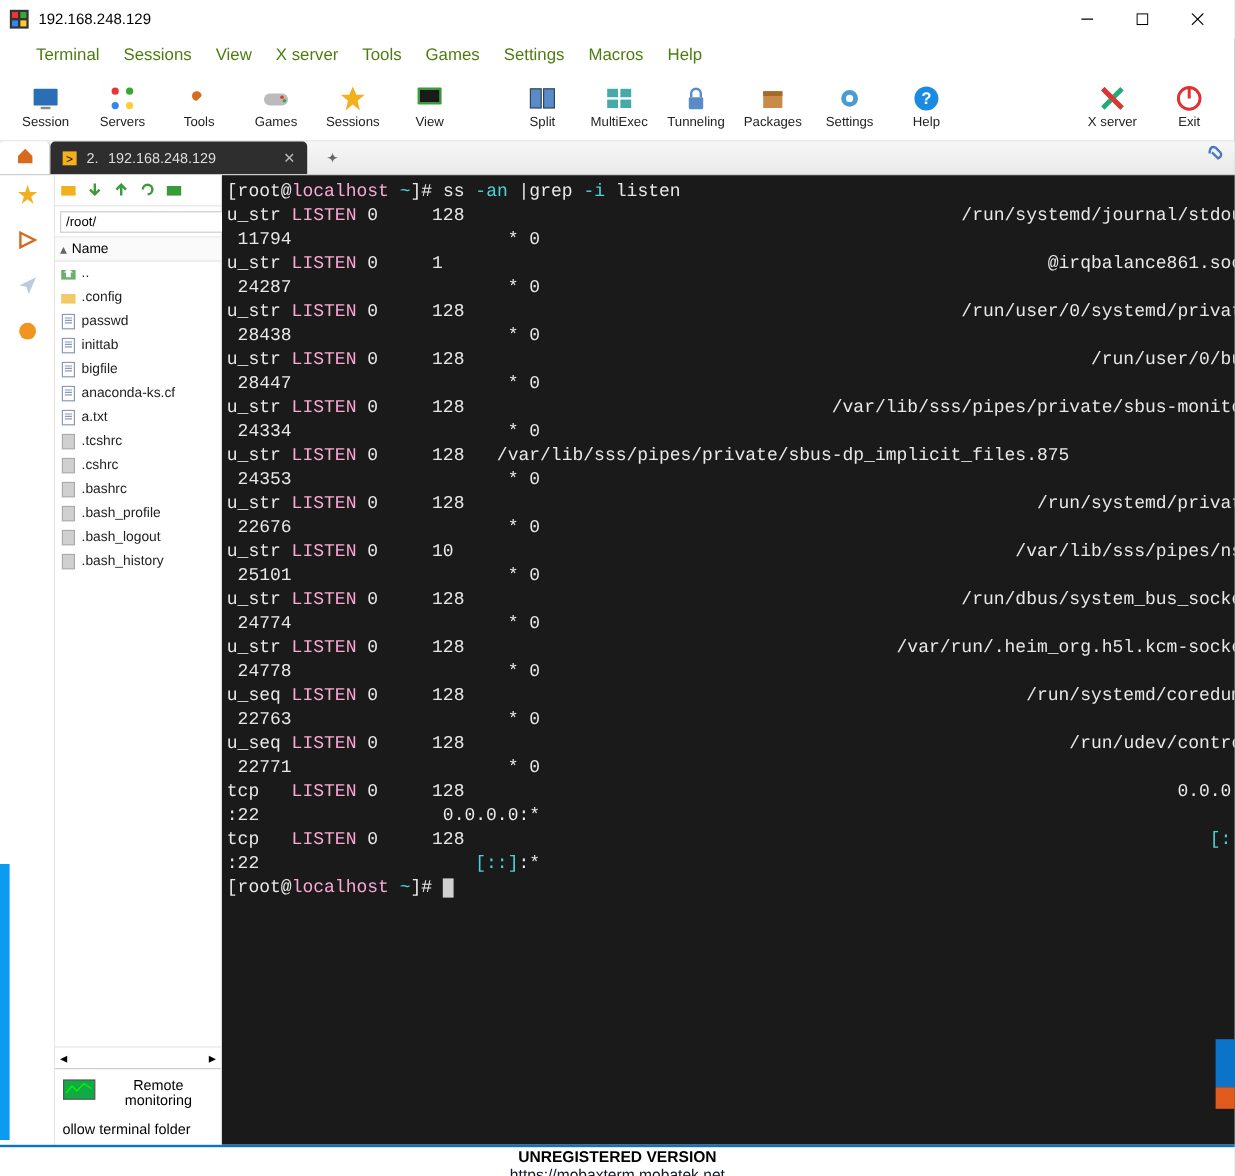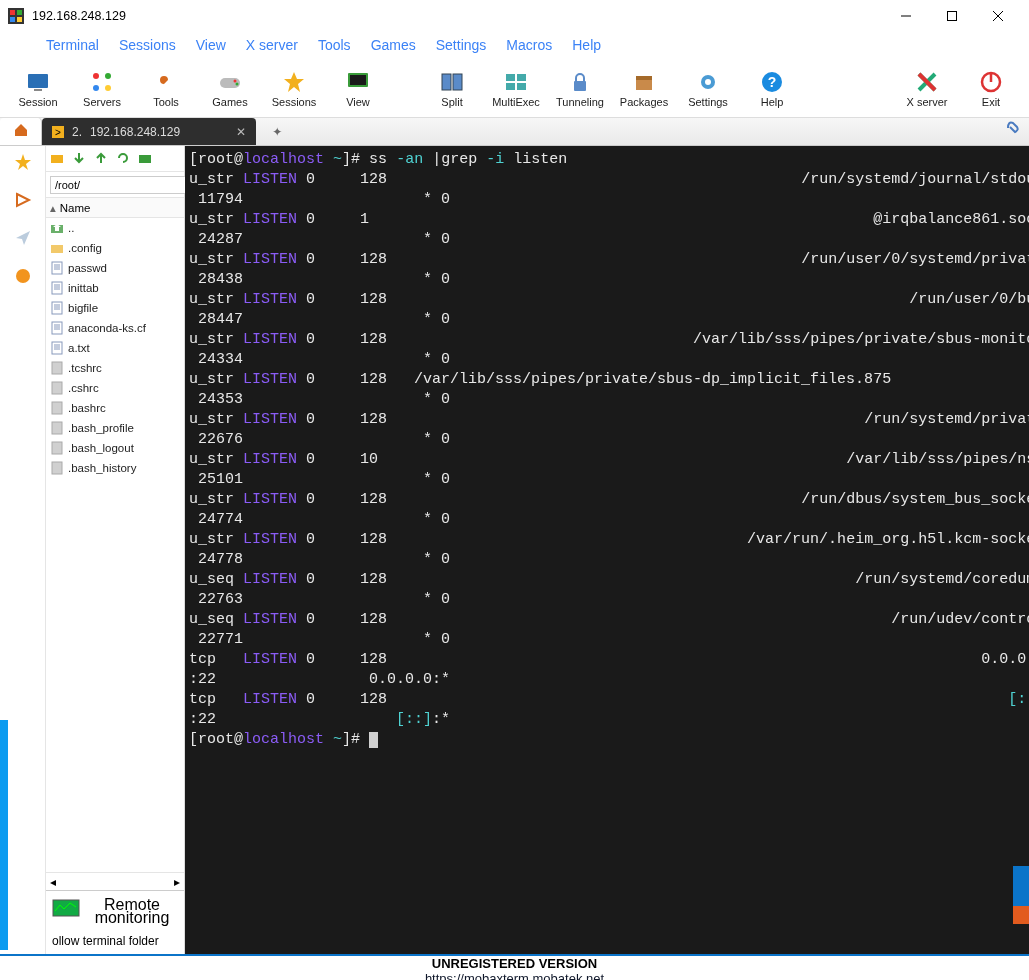--- a/index.html
+++ b/index.html
@@ -6,21 +6,21 @@
   body { font-family: "Segoe UI", Tahoma, Arial, sans-serif; font-size: 12px; background: #fff; width: 1029px; height: 980px; overflow: hidden; position: relative; }
 
   
   .titlebar { height: 32px; display: flex; align-items: center; padding: 0 8px; background: #fff; border-bottom: 1px solid #fff; }
   .titlebar .app-icon { width: 16px; height: 16px; margin-right: 8px; }
   .titlebar .title-text { flex: 1; font-size: 12.5px; color: #000; }
   .titlebar .win-btn { width: 46px; height: 32px; display: flex; align-items: center; justify-content: center; }
   .titlebar .win-btn svg { stroke: #000; }
 
   
-  .menubar { height: 26px; display: flex; align-items: center; padding: 0 4px; gap: 0; font-size: 14px; color: #3b82f6; margin-left: 32px; }
+  .menubar { height: 26px; display: flex; align-items: center; padding: 0 20px; gap: 0; font-size: 14px; color: #4d7c0f; }
   .menubar .menu-item { padding: 3px 10px; }
 
   
   .toolbar { height: 60px; display: flex; align-items: center; padding: 2px 6px 0 6px; border-bottom: 1px solid #ddd; gap: 0; }
   .tool-btn { display: flex; flex-direction: column; align-items: center; justify-content: center; padding: 2px 4px; width: 64px; height: 54px; font-size: 11px; color: #222; }
   .tool-btn .tool-ico { width: 24px; height: 24px; margin-bottom: 2px; display: flex; align-items: center; justify-content: center; }
   .tool-spacer { flex: 1; }
 
   
   .tabsrow { height: 28px; display: flex; align-items: stretch; background: linear-gradient(#f7f7f7,#e9e9e9); border-bottom: 1px solid #ccc; }
@@ -43,27 +43,27 @@
   .side-panel { width: 139px; border-right:1px solid #dcdcdc; display:flex; flex-direction:column; background:#fff; }
   .sftp-bar { height:26px; display:flex; align-items:center; gap:6px; padding:0 4px; border-bottom:1px solid #e5e5e5;}
   .sftp-bar .sbico { width:16px;height:16px; }
   .pathrow { height:26px; display:flex; align-items:center; padding:0 4px; gap:4px; border-bottom:1px solid #e5e5e5;}
   .pathrow input { flex:1; border:1px solid #ccc; height:18px; padding:0 4px; font-size:11px;}
   .name-hdr { height:20px; border-bottom:1px solid #e5e5e5; display:flex; align-items:center; padding-left:18px; font-size:11.5px; background:#fafafa;}
   .filelist { flex:1; overflow:auto; }
   .fl-item { height:20px; display:flex; align-items:center; padding-left:4px; gap:4px; font-size:11.5px; color:#222; white-space:nowrap;}
   .fl-item .fico { width:14px;height:14px; flex-shrink:0; }
   .hscroll { height:18px; display:flex; align-items:center; border-top:1px solid #e5e5e5; padding:0 4px; justify-content:space-between;}
-  .remote-mon { height:40px; border-top:1px solid #ccc; display:flex; align-items:center; gap:6px; padding:0 6px; font-size:16px;}
+  .remote-mon { height:40px; border-top:1px solid #ccc; display:flex; align-items:center; gap:6px; padding:0 6px; font-size:12px;}
   .follow-row { height:24px; padding:4px 6px; font-size:12px; white-space:nowrap; overflow:hidden;}
 
   
   .terminal { flex:1; background:#1a1a1a; color:#e8e8e8; font-family: "Consolas","Liberation Mono", monospace; font-size:15px; line-height:20px; padding:4px 4px; white-space:pre; overflow:hidden; position:relative;}
   .termline { height:20px; }
-  .c-p { color:#8b5cf6; }  
+  .c-p { color:#f9a8d4; }  
   .c-c { color:#4fd2d2; }  
   .c-w { color:#e8e8e8; }
   .cursor { display:inline-block; width:9px; height:16px; background:#d0d0d0; vertical-align:text-bottom;}
   .term-right-accent { position:absolute; right:0; top:720px; width:16px; height:40px; background:#0b74c9; }
   .term-right-accent2 { position:absolute; right:0; top:760px; width:16px; height:18px; background:#e25b1e; }
 
   
   .footer { position:absolute; bottom:0; left:0; right:0; height:26px; border-top:2px solid #0b74c9; display:flex; align-items:center; padding:0 6px; font-size:13px; background:#fff;flex-direction:column; }
   .footer b { font-weight:700; }
   .footer a { color:#0f172a; }

